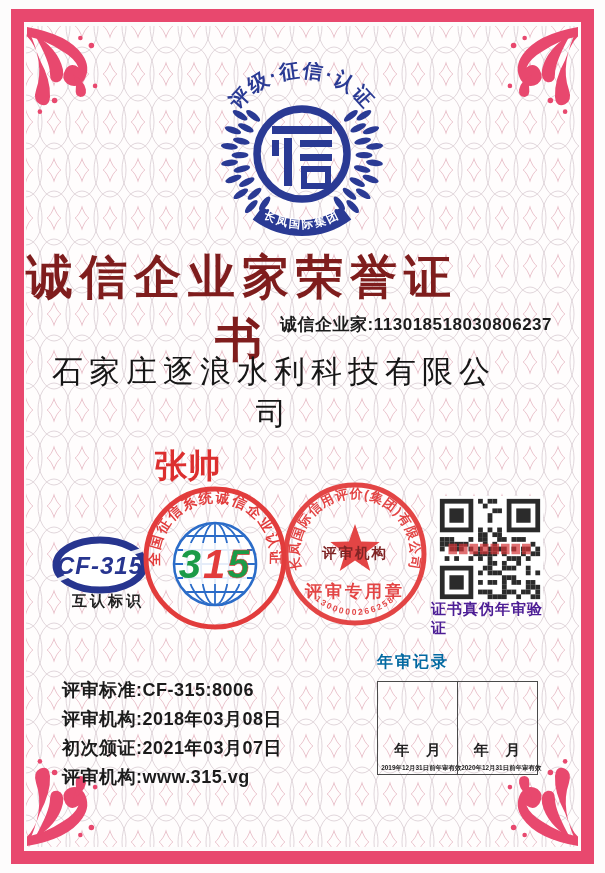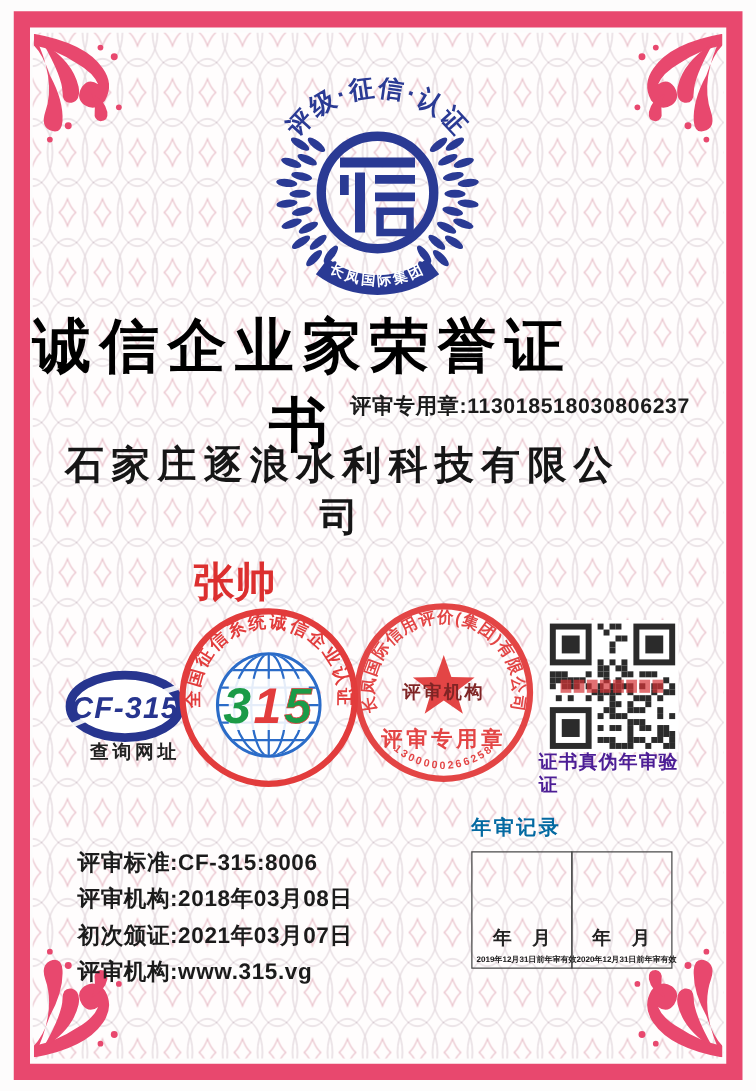--- a/index.html
+++ b/index.html
@@ -8,25 +8,25 @@
   .page { position:relative; width:605px; height:873px; overflow:hidden; background:#fdfcfc; }
   .frame { position:absolute; top:9px; left:11px; right:11px; bottom:9px; border:13px solid #e8486e; }
   .guilloche { position:absolute; top:26px; left:26px; }
   .corner { position:absolute; width:92px; height:92px; }
   .corner.tl { top:27px; left:27px; }
   .corner.tr { top:27px; right:27px; transform:scaleX(-1); }
   .corner.bl { bottom:27px; left:27px; transform:scaleY(-1); }
   .corner.br { bottom:27px; right:27px; transform:scale(-1,-1); }
   .emblem { position:absolute; top:62px; left:212px; }
   .title { position:absolute; top:246px; left:0; width:484px; text-align:center;
-           font-size:47px; font-weight:800; color:#000000; letter-spacing:7px; }
+           font-size:47px; font-weight:800; color:#7f1d1d; letter-spacing:7px; }
   .credit { position:absolute; top:313px; right:53px; font-size:17px; font-weight:700;
             color:#1c1c1c; letter-spacing:0.5px; }
   .company { position:absolute; top:351px; left:0; width:504px; text-align:center;
-             font-size:31px; font-weight:700; color:#161616; letter-spacing:6px;padding-left:44px; }
+             font-size:31px; font-weight:400; color:#161616; letter-spacing:6px;padding-left:44px; }
   .honoree { position:absolute; top:444px; left:140px; width:95px; text-align:center;
              font-size:33px; font-weight:800; color:#dc2f2f; }
   .honor-title { position:absolute; top:423px; left:303px; font-size:33px; font-weight:800;
                  color:#dc2f2f; letter-spacing:12px; }
   .cf-badge { position:absolute; top:536px; left:52px; }
   .cf-caption { position:absolute; top:592px; left:72px; font-size:15px; font-weight:700;
                 color:#222; letter-spacing:3px; }
   .seal315 { position:absolute; top:484px; left:141px; }
   .stamp { position:absolute; top:480px; left:281px; opacity:0.95; }
   .qr { position:absolute; top:496px; left:437px; }
@@ -148,30 +148,30 @@
       <rect x="88" y="92" width="32" height="7"></rect>
       <rect x="92" y="107" width="24" height="17" fill="none" stroke="#2a3a94" stroke-width="6"></rect>
     </g>
     <path d="M45.5,151.1 A74,74 0 0 0 134.5,151.1" fill="none" stroke="#2a3a94" stroke-width="16"></path>
     <text font-size="11.5" font-weight="700" fill="#ffffff" letter-spacing="2">
       <textPath href="#emb-ribbon-arc" startOffset="50%" text-anchor="middle">长凤国际集团</textPath>
     </text>
   </svg>
 
   <div class="title">诚信企业家荣誉证书</div>
-  <div class="credit">评审专用章:113018518030806237</div>
+  <div class="credit">诚信企业家:113018518030806237</div>
   <div class="company">石家庄逐浪水利科技有限公司</div>
   <div class="honoree">张帅</div>
 
   <svg class="cf-badge" width="96" height="58" viewBox="0 0 96 58">
     <ellipse cx="48" cy="29" rx="44" ry="25" fill="#ffffff" stroke="#27358f" stroke-width="7"></ellipse>
     <path d="M6,44 Q48,26 90,14" fill="none" stroke="#ffffff" stroke-width="4" opacity="0.9"></path>
     <text x="48" y="38" text-anchor="middle" font-size="24" font-weight="800" font-style="italic" fill="#27358f" letter-spacing="1">CF-315</text>
   </svg>
-  <div class="cf-caption">查询网址</div>
+  <div class="cf-caption">互认标识</div>
 
   <svg class="seal315" width="148" height="148" viewBox="0 0 148 148">
     <defs>
       <path id="seal-arc" d="M21.4,93.2 A56,56 0 1 1 126.6,93.2" fill="none"></path>
       <clipPath id="globe-clip">
           <circle cx="74" cy="80" r="40"></circle>
         </clipPath>
     </defs>
     <circle cx="74" cy="74" r="69" fill="none" stroke="#e23c3c" stroke-width="5"></circle>
     <text font-size="14" font-weight="800" fill="#e23c3c" letter-spacing="2">

